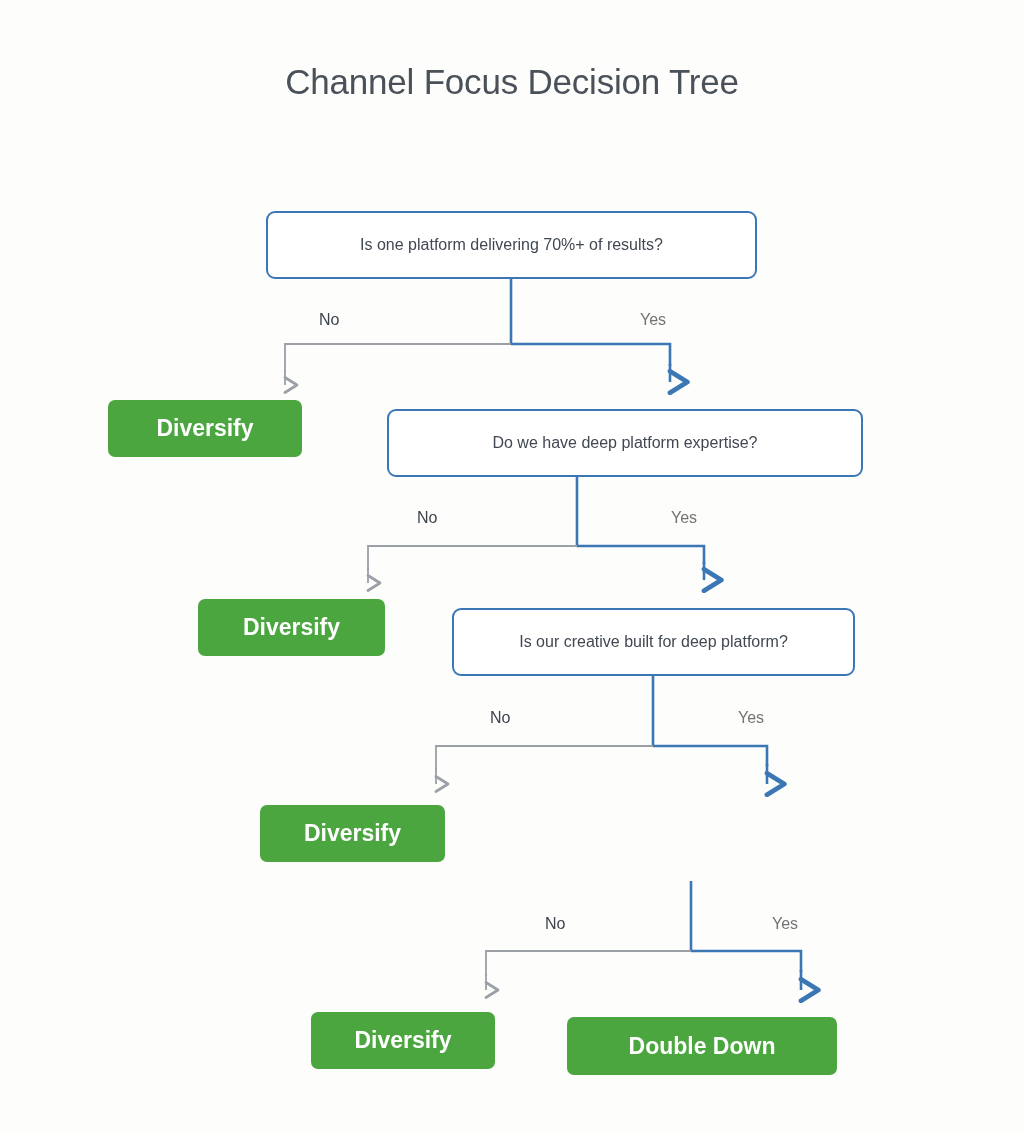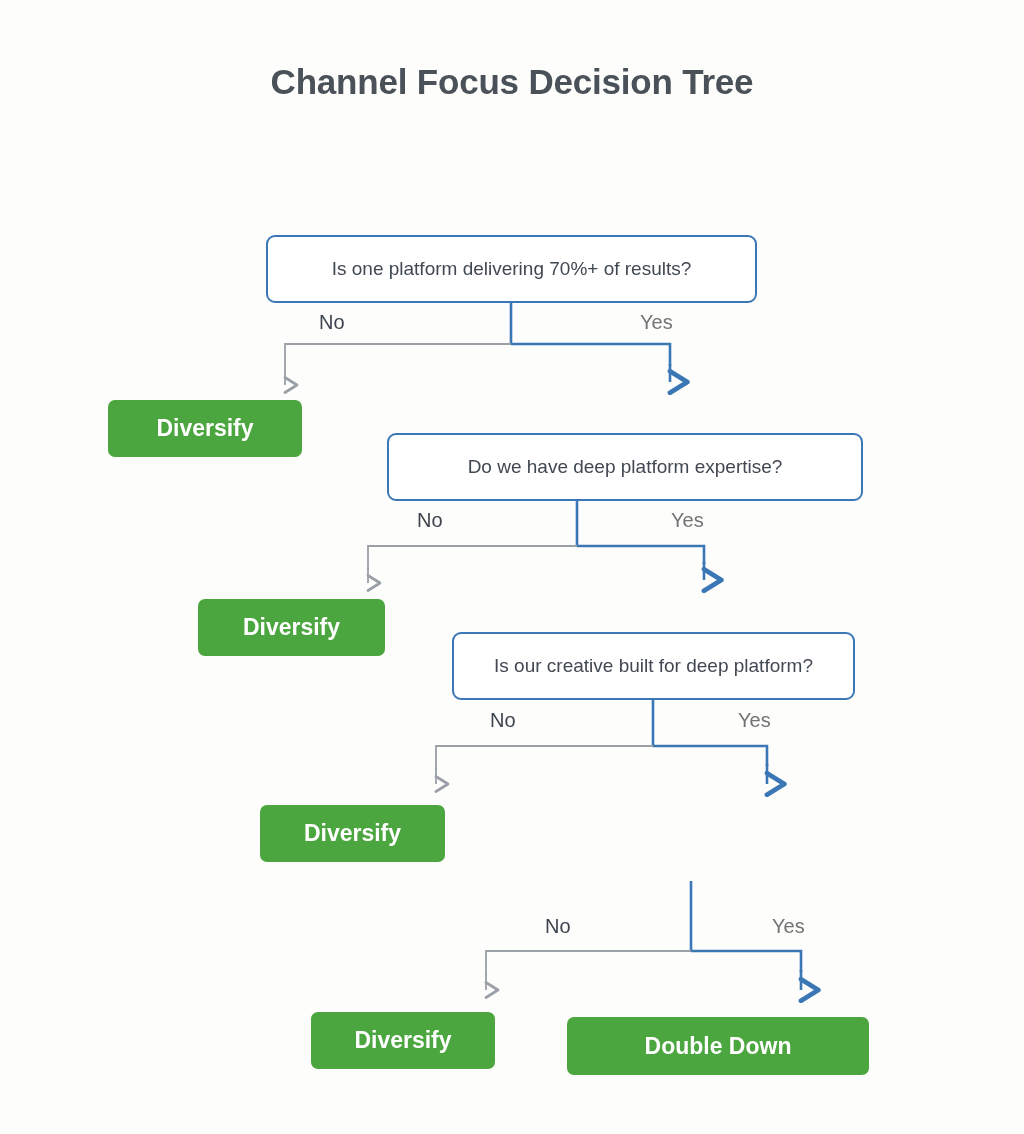--- a/index.html
+++ b/index.html
@@ -22,21 +22,21 @@
   }
 
   
   .title {
     position: absolute;
     left: 0;
     top: 62px;
     width: 1024px;
     text-align: center;
     font-size: 35px;
-    font-weight: bold;
+    font-weight: normal;
     color: #4a5159;
     letter-spacing: -0.2px;
   }
 
   
   #connectors {
     position: absolute;
     left: 0;
     top: 0;
     width: 1024px;
@@ -48,25 +48,24 @@
   .decision-box {
     position: absolute;
     box-sizing: border-box;
     background: #ffffff;
     border: 2px solid #3b77b5;
     border-radius: 9px;
     display: flex;
     align-items: center;
     justify-content: center;
     color: #414852;
-    font-size: 19px;
+    font-size: 16px;
     font-weight: normal;
     text-align: center;
     padding: 0 14px;
-    margin-top: 24px;
   }
 
   
   .terminal-box {
     position: absolute;
     box-sizing: border-box;
     background: #4ba63f;
     border-radius: 7px;
     display: flex;
     align-items: center;
@@ -74,21 +73,21 @@
     color: #ffffff;
     font-size: 23px;
     font-weight: bold;
     text-align: left;
     padding: 0 14px;
   }
 
   
   .branch-label {
     position: absolute;
-    font-size: 20px;
+    font-size: 16px;
     white-space: nowrap;
   }
   .branch-label.no {
     color: #3d444d;
   }
   .branch-label.yes {
     color: #737373;
   }
 </style>
 </head>
@@ -143,21 +142,21 @@
 
 
   <div class="terminal-box" style="left:108px; top:400px; width:194px; height:57px;">Diversify</div>
 
   <div class="terminal-box" style="left:198px; top:599px; width:187px; height:57px;">Diversify</div>
 
   <div class="terminal-box" style="left:260px; top:805px; width:185px; height:57px;">Diversify</div>
 
   <div class="terminal-box" style="left:311px; top:1012px; width:184px; height:57px;">Diversify</div>
 
-  <div class="terminal-box" style="left:567px; top:1017px; width:302px; height:58px;">Double Down</div>
+  <div class="terminal-box" style="left:567px; top:1017px; width:270px; height:58px;">Double Down</div>
 
   <div class="branch-label no" style="left:319px; top:311px;">No</div>
   <div class="branch-label yes" style="left:640px; top:311px;">Yes</div>
 
   <div class="branch-label no" style="left:417px; top:509px;">No</div>
   <div class="branch-label yes" style="left:671px; top:509px;">Yes</div>
 
   <div class="branch-label no" style="left:490px; top:709px;">No</div>
   <div class="branch-label yes" style="left:738px; top:709px;">Yes</div>
 

